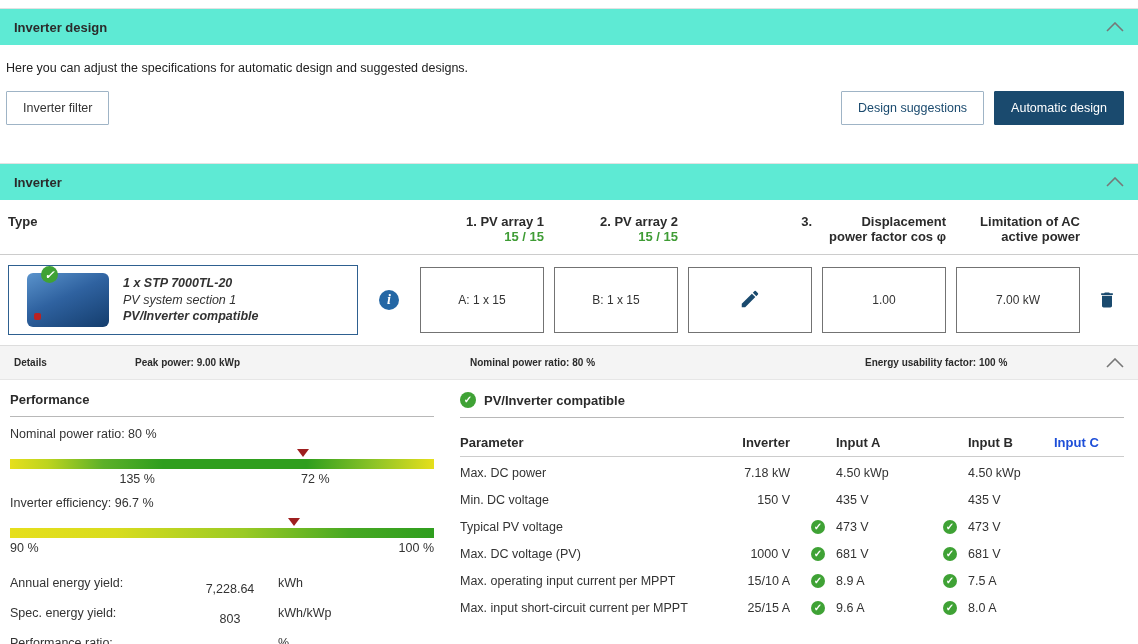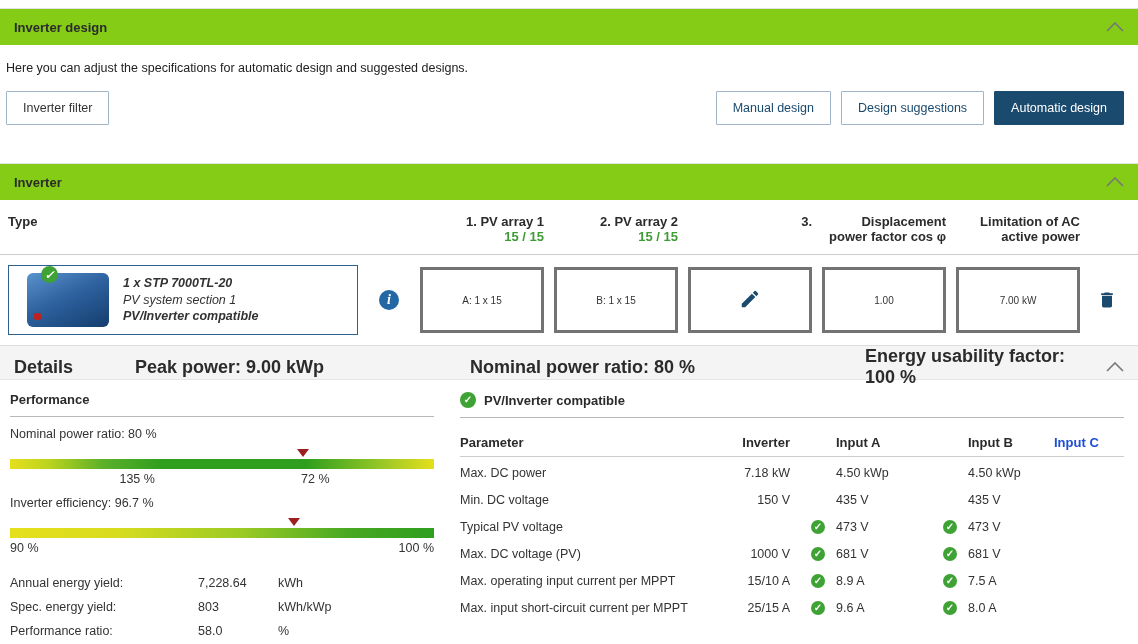--- a/index.html
+++ b/index.html
@@ -1,21 +1,21 @@
 <!DOCTYPE html>
 <html><head>
 <meta charset="utf-8">
 <style>
   * { box-sizing: border-box; margin: 0; padding: 0; }
   html,body { width: 1138px; background: #fff; font-family: "Liberation Sans", sans-serif; color: #333; }
   body { font-size: 12.5px; }
   .page { width: 1138px; padding-top: 8px; }
 
   
-  .bar { background: #84cc16; border-top: 1px solid #e2e2e2; height: 37px; display: flex; align-items: center; justify-content: space-between; padding: 0 14px; }
+  .bar { background: #5eead4; border-top: 1px solid #e2e2e2; height: 37px; display: flex; align-items: center; justify-content: space-between; padding: 0 14px; }
   .bar-title { font-weight: bold; font-size: 13px; color: #2b2b2b; }
   .chev { cursor: pointer; display: inline-flex; }
 
   .desc { padding: 16px 14px 6px 6px; font-size: 12.5px; color: #222; }
 
   .btn-row { display: flex; justify-content: space-between; align-items: center; padding: 10px 14px 16px 6px; }
   .btn-group { display: flex; gap: 10px; }
   .btn { font-family: "Liberation Sans", sans-serif; font-size: 12.5px; background: #fff; padding: 9px 16px; cursor: pointer; border-radius: 1px; }
   .btn.outline-gray { border: 1px solid #9fb4c6; color: #333; }
   .btn.outline-navy { border: 1px solid #9fb4c6; color: #1a4a6e; }
@@ -38,44 +38,44 @@
   .type-text .b { font-weight: bold; }
 
   .check-icon { display: inline-flex; align-items: center; justify-content: center; width: 14px; height: 14px; border-radius: 50%; background: #3fa235; color: #fff; flex: 0 0 auto; }
   .check-icon::before { content: "\2713"; font-size: 10px; font-weight: bold; line-height: 1; }
   .check-badge { position: absolute; top: -7px; left: 14px; width: 17px; height: 17px; }
   .check-badge::before { font-size: 12px; }
 
   .info-icon { width: 20px; height: 20px; border-radius: 50%; background: #2467a5; color: #fff; display: inline-flex; align-items: center; justify-content: center; justify-self: center; cursor: pointer; font-family: "Liberation Serif", serif; font-style: italic; font-weight: bold; font-size: 14px; }
   .info-icon::before { content: "i"; }
 
-  .value-box { border: 3px solid #737373; background: #fff; height: 66px; display: flex; align-items: center; justify-content: center; font-size: 10px; color: #333; cursor: pointer; }
+  .value-box { border: 1px solid #737373; background: #fff; height: 66px; display: flex; align-items: center; justify-content: center; font-size: 12px; color: #333; cursor: pointer; }
   .trash-btn { justify-self: center; cursor: pointer; display: inline-flex; }
 
   
-  .details-bar { display: grid; grid-template-columns: 121px 335px 395px 1fr 30px; align-items: center; background: #f4f4f4; border-top: 1px solid #ddd; border-bottom: 1px solid #e6e6e6; height: 35px; padding: 0 14px; font-weight: bold; font-size: 18px; color: #2b2b2b; }
+  .details-bar { display: grid; grid-template-columns: 121px 335px 395px 1fr 30px; align-items: center; background: #f4f4f4; border-top: 1px solid #ddd; border-bottom: 1px solid #e6e6e6; height: 35px; padding: 0 14px; font-weight: bold; font-size: 10px; color: #2b2b2b; }
   .details-bar .chev { justify-self: end; }
 
   .details-body { display: flex; gap: 26px; padding: 12px 14px 16px 10px; }
   .perf-panel { width: 424px; flex: 0 0 auto; }
   .compat-panel { flex: 1; }
 
   .panel-head { font-weight: bold; font-size: 13px; color: #2b2b2b; padding-bottom: 9px; border-bottom: 1px solid #b8b8b8; margin-bottom: 10px; display: flex; align-items: center; gap: 8px; }
 
   .gauge-label { margin: 6px 0 18px; }
   .gauge-track { position: relative; height: 10px; margin-bottom: 3px; }
   .gauge-track.g1 { background: linear-gradient(90deg, #e6df1c 0%, #bcd41f 9%, #5cb029 22%, #2f9e1e 36%, #2f9e1e 70%, #8ec427 86%, #e6df1c 100%); }
   .gauge-track.g2 { background: linear-gradient(90deg, #e6df1c 0%, #d8dc1e 25%, #9aca24 55%, #47a822 80%, #2f9e1e 100%); }
   .gauge-marker { position: absolute; top: -10px; width: 0; height: 0; border-left: 6px solid transparent; border-right: 6px solid transparent; border-top: 8px solid #9e1f1f; transform: translateX(-50%); }
   .gauge-sub { position: relative; height: 16px; margin-bottom: 8px; }
   .gauge-sub span { position: absolute; top: 0; white-space: nowrap; }
 
   .stats { margin-top: 14px; }
   .stat-row { display: grid; grid-template-columns: 172px 64px auto; column-gap: 16px; padding: 5px 0; }
-  .stat-num { text-align: left; }
+  .stat-num { text-align: center; margin-top: 6px; }
 
   
   .ctable-row { display: grid; grid-template-columns: minmax(230px, 1fr) 80px 46px 86px 46px 86px 70px; align-items: center; height: 27px; font-size: 12.5px; }
   .ctable-head { font-weight: bold; font-size: 13px; color: #2b2b2b; border-bottom: 1px solid #ccc; height: 29px; margin-bottom: 2px; }
   .cell-r { text-align: right; }
   .cell-check { display: flex; justify-content: flex-end; padding-right: 11px; }
   .col-muted { color: #1d4ed8; }
 </style>
 </head>
 <body>
@@ -88,21 +88,20 @@
       <span class="chev">
         <svg width="18" height="10" viewBox="0 0 18 10">
             <path d="M1 9l8-8 8 8" fill="none" stroke="#777" stroke-width="1.6"></path>
           </svg>
       </span>
     </header>
     <p class="desc">Here you can adjust the specifications for automatic design and suggested designs.</p>
     <div class="btn-row">
       <button class="btn outline-gray">Inverter filter</button>
       <div class="btn-group">
-        <button class="btn outline-navy">Manual design</button>
         <button class="btn outline-navy">Design suggestions</button>
         <button class="btn solid-navy">Automatic design</button>
       </div>
     </div>
   </section>
 
   <div class="section-gap"></div>
 
   <section>
     <header class="bar">

